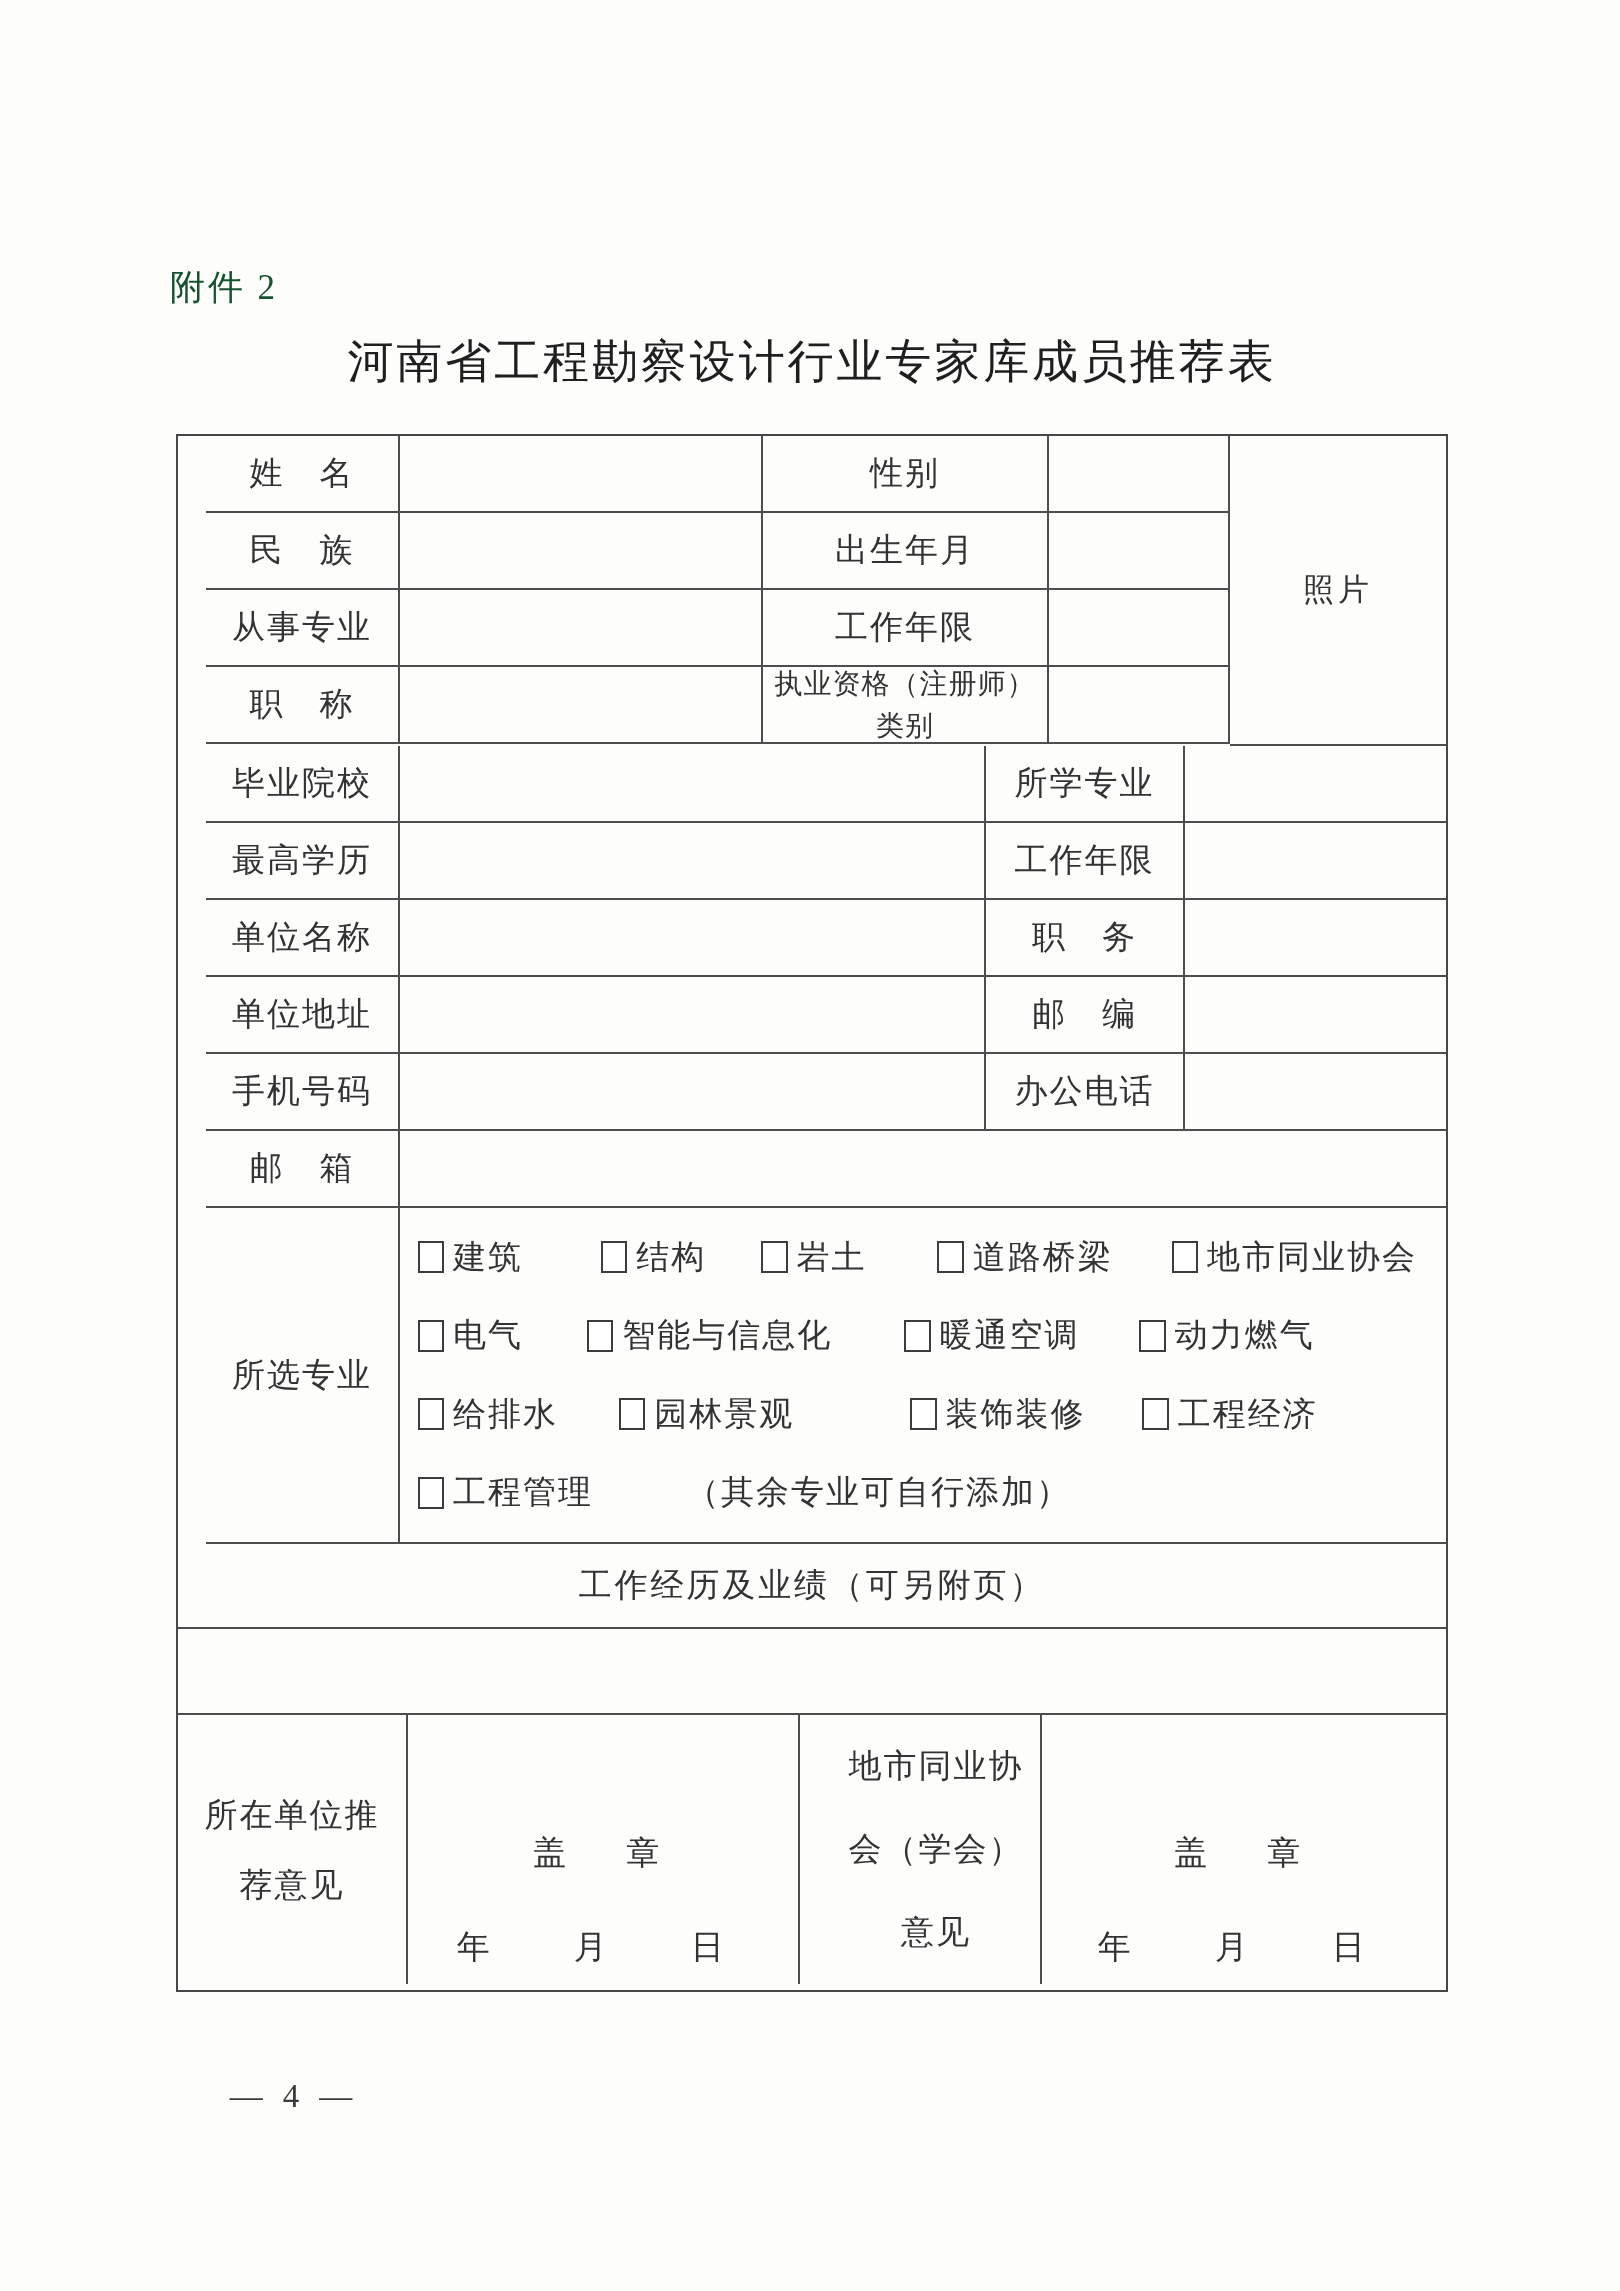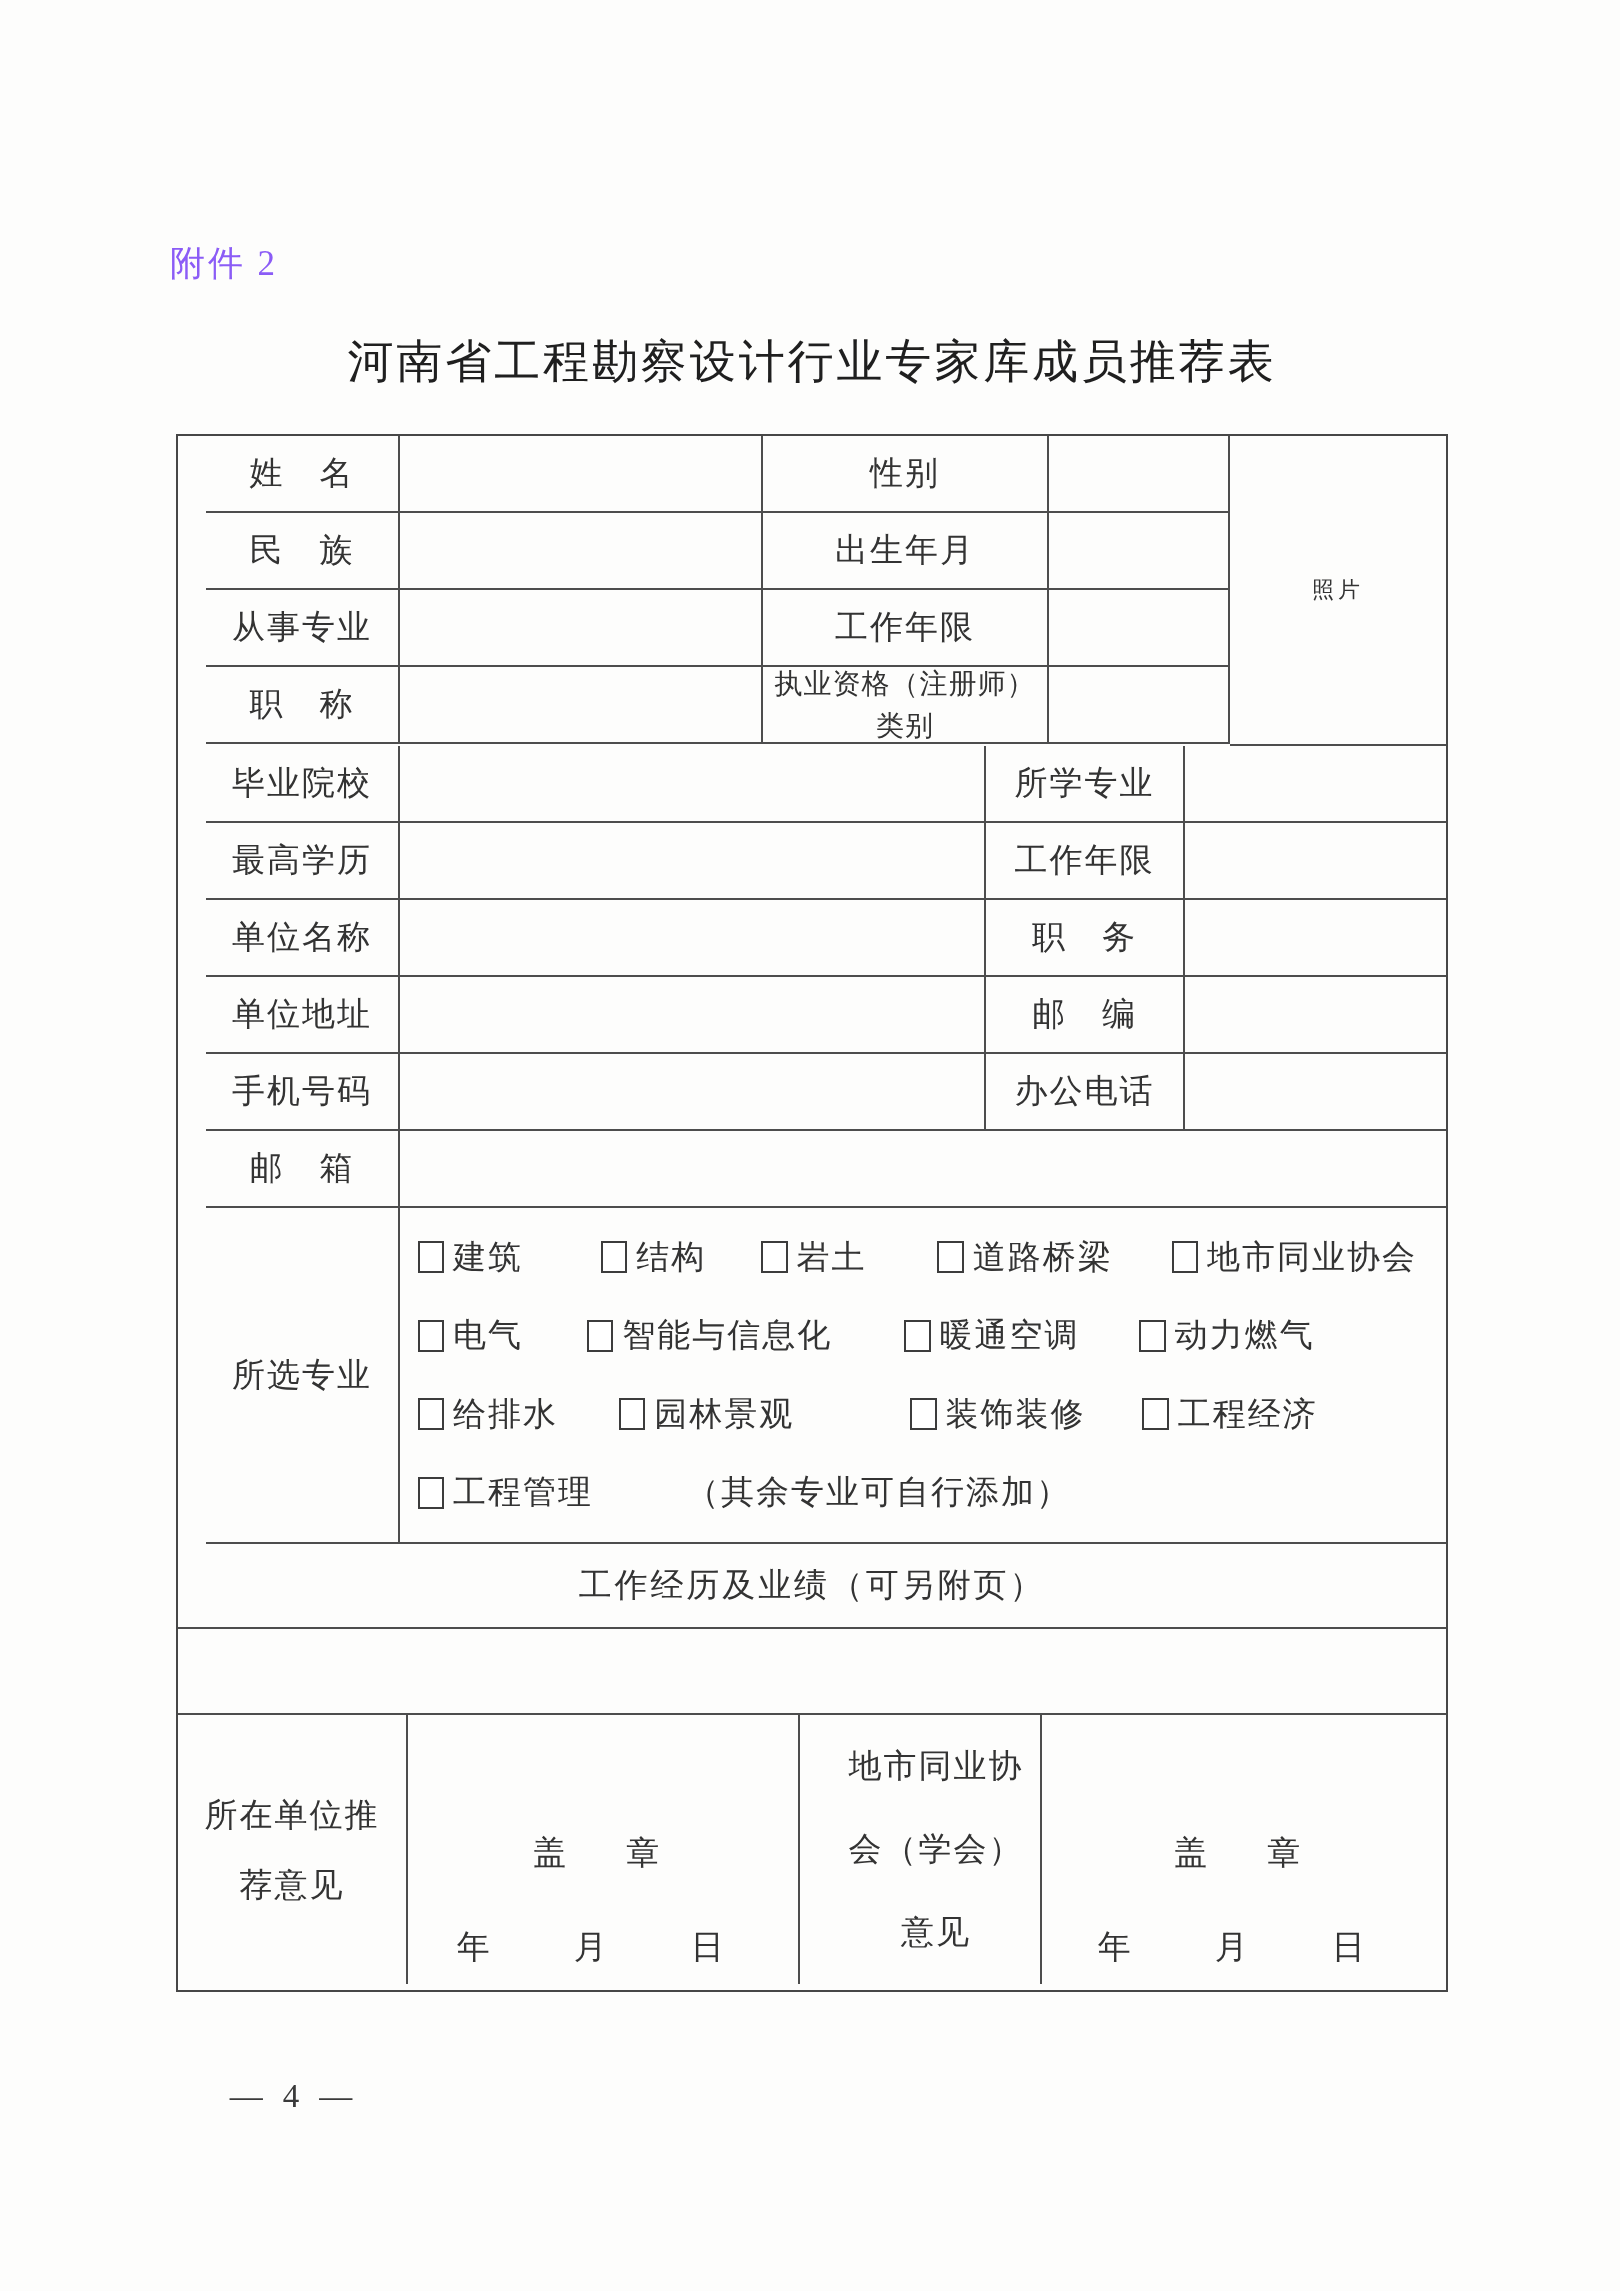--- a/index.html
+++ b/index.html
@@ -3,22 +3,22 @@
 <meta charset="utf-8">
 <style>
   * { margin:0; padding:0; box-sizing:border-box; }
   html,body { background:#e8e8e8; }
   .page {
     position:relative; width:1620px; height:2292px; background:#fdfdfc;
     font-family:"Liberation Serif","DejaVu Serif",serif; color:#2e2e2e;
     overflow:hidden;
   }
   .attachment {
-    position:absolute; left:170px; top:240px;
-    font-size:35px; letter-spacing:2.9px; color:#8b5cf6;
+    position:absolute; left:170px; top:264px;
+    font-size:35px; letter-spacing:2.9px; color:#14532d;
   }
   .title {
     position:absolute; left:176px; top:331px; width:1272px;
     text-align:center; font-size:46px; font-weight:normal; color:#1f1f1f;
     letter-spacing:2.9px;
   }
   .ft {
     position:absolute; left:176px; top:434px; width:1272px; height:1558px;
     border:2.9px solid #474747;
   }
@@ -34,21 +34,21 @@
   .sec1-rows { width:1052px; }
   .sec1 .row { height:77px; }
   .cA { width:194px;margin-left:28px; }
   .cB { width:363px; }
   .cC { width:286px; }
   .cD { flex:1; }
   .small-label { font-size:28px; line-height:42px; letter-spacing:1px; padding:0 9.8px; }
   .photo {
     flex:1; border-bottom:2px solid #4d4d4d;
     display:flex; align-items:center; justify-content:center;
-    font-size:22px; letter-spacing:3.9px; color:#333;
+    font-size:31px; letter-spacing:3.9px; color:#333;
   }
   
   .sec2 .row { height:77px; }
   .cB2 { width:586px; }
   .cC2 { width:199px; }
   
   .email-row { height:77px; }
   
   .majors-row { height:336px; }
   .majors-content {

